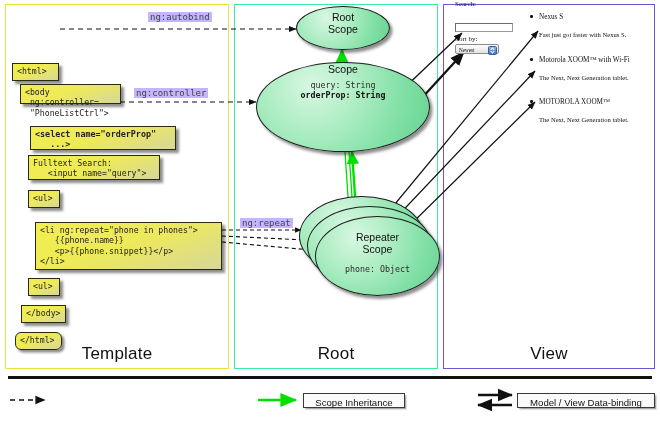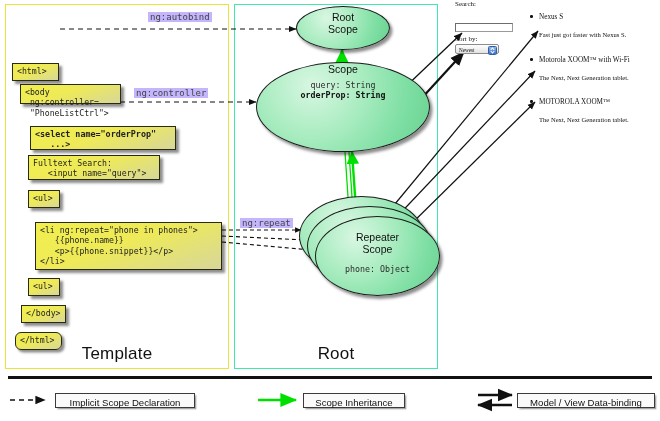--- a/index.html
+++ b/index.html
@@ -99,20 +99,23 @@
 </head>
 <body>
 
 <div id="stage">
 
   <div class="panel" id="panel-template">
     <div class="panel-title">Template</div>
   </div>
   <div class="panel" id="panel-model">
     <div class="panel-title">Root</div>
+  </div>
+  <div class="panel" id="panel-view">
+    <div class="panel-title">View</div>
   </div>
 
   <svg id="wires" viewBox="0 0 660 421">
     <defs>
       <marker id="ah" markerWidth="7" markerHeight="7" refX="6.2" refY="3" orient="auto">
         <path d="M0,0.3 L6.6,3 L0,5.7 z" fill="#111"></path>
       </marker>
       <marker id="ahs" markerWidth="6" markerHeight="6" refX="5.4" refY="2.6" orient="auto">
         <path d="M0,0.2 L5.6,2.6 L0,5 z" fill="#111"></path>
       </marker>
@@ -235,18 +238,17 @@
         <marker id="lahg" markerWidth="7" markerHeight="7" refX="6" refY="3" orient="auto">
           <path d="M0,0.3 L6.4,3 L0,5.7 z" fill="#00e000"></path>
         </marker>
       </defs>
       <path d="M10,24 L45,24" stroke="#111" stroke-width="1.6" fill="none" stroke-dasharray="5,4" marker-end="url(#lah)"></path>
       <path d="M258,24 L296,24" stroke="#00e000" stroke-width="2.6" fill="none" marker-end="url(#lahg)"></path>
       <path d="M478,19 L512,19" stroke="#111" stroke-width="2.4" fill="none" marker-end="url(#lah)"></path>
       <path d="M512,29 L478,29" stroke="#111" stroke-width="2.4" fill="none" marker-end="url(#lah)"></path>
     </svg>
 
-    <div class="lg-box" style="left:55px;top:17px;width:140px;">Implicit Scope Declaration</div>
     <div class="lg-box" style="left:303px;top:17px;width:102px;">Scope Inheritance</div>
     <div class="lg-box" style="left:517px;top:17px;width:138px;">Model / View Data-binding</div>
   </div>
 
 </div>
 
 </body></html>

